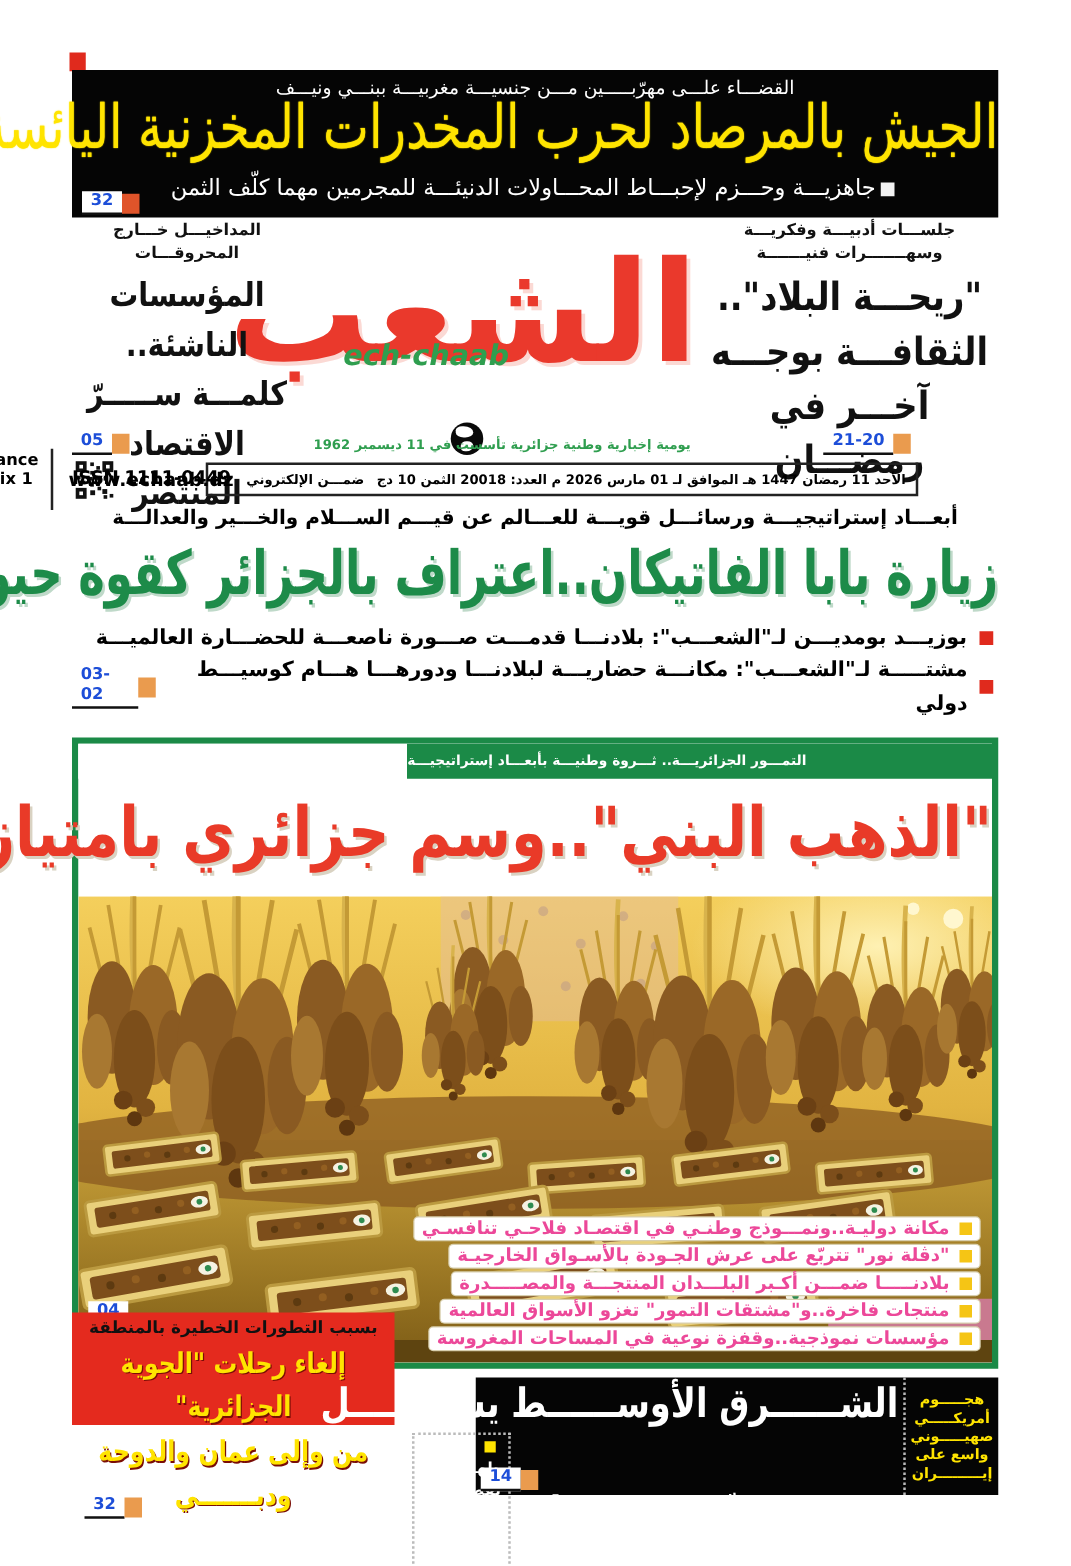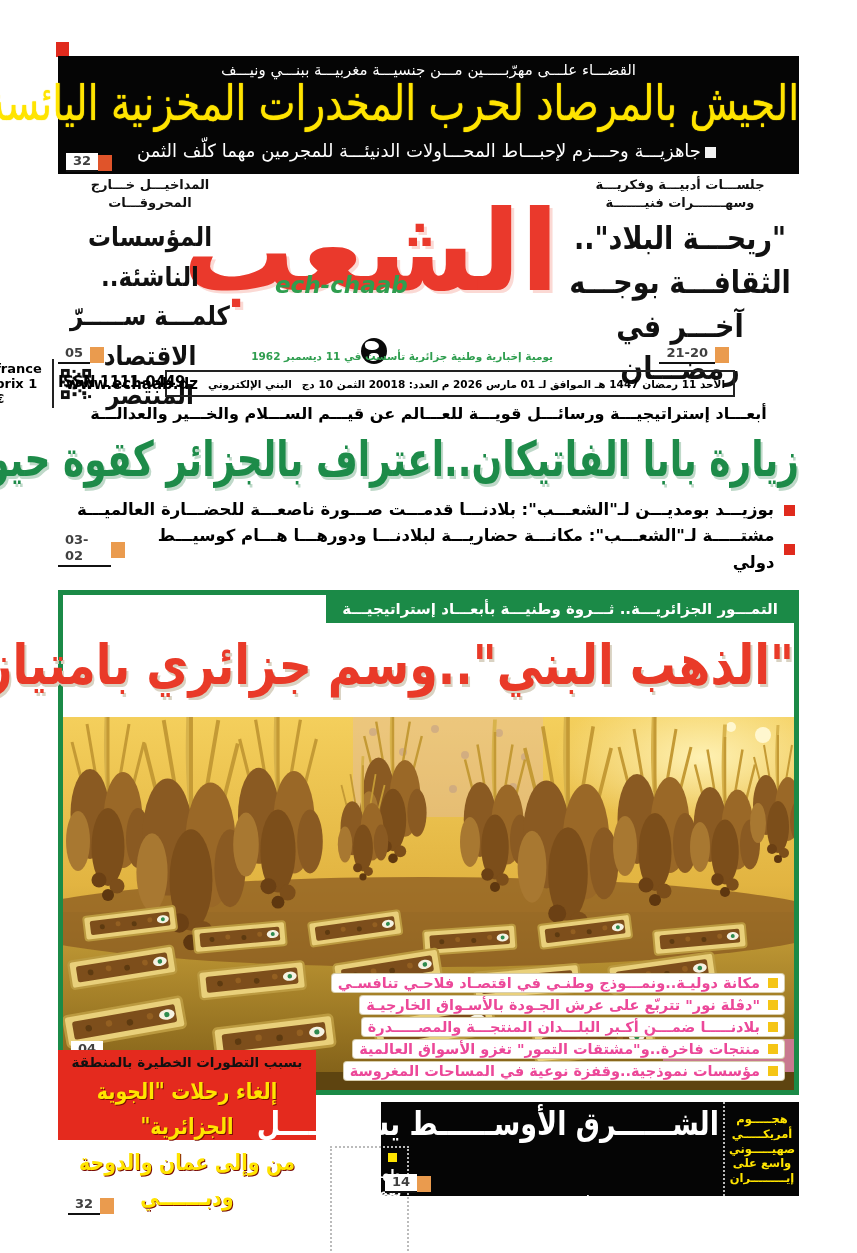--- a/index.html
+++ b/index.html
@@ -12,21 +12,21 @@
   .top-banner{left:58px;top:56px;width:741px;height:118px;background:#050505;color:#fff;}
   .top-banner .kicker{padding-top:5px;font-size:15px;letter-spacing:.5px;}
   .top-banner .huge{color:#ffe400;font-size:39px;line-height:52px;transform:scaleY(1.25);transform-origin:50% 60%;white-space:nowrap;text-shadow:0 0 1px #ffe400;}
   .top-banner .subline{font-size:18px;margin-top:9px;text-align:center;}
   .sq{display:inline-block;width:11px;height:11px;vertical-align:middle;margin:0 4px;}
   .sq-white{background:#f2f2f2;}
   .sq-red{background:#e02a1d;}
   .sq-yellow{background:#ffe400;}
   
   .badge{display:flex;align-items:center;gap:0;direction:ltr;}
-  .badge .num{background:#fff;color:#404040;font-weight:bold;font-size:13px;padding:0 7px 1px;line-height:16px;border-bottom:2px solid #111;}
+  .badge .num{background:#fff;color:#1d4ed8;font-weight:bold;font-size:13px;padding:0 7px 1px;line-height:16px;border-bottom:2px solid #111;}
   .badge .osq{width:14px;height:16px;background:#ea9b4e;}
   
   .masthead{left:58px;top:176px;width:741px;height:188px;}
   .story-col{position:absolute;top:0;height:100%;}
   .col-right{right:0;width:238px;}
   .col-left{left:0;width:184px;}
   .story-kicker{font-size:13px;font-weight:bold;color:#111;line-height:1.35;}
   .col-right .story-head{font-size:27px;font-weight:bold;color:#111;line-height:1.4;margin-top:6px;transform:scaleY(1.15);transform-origin:top center;}
   .col-left .story-head{font-size:23px;font-weight:bold;color:#111;line-height:1.5;margin-top:6px;transform:scaleY(1.15);transform-origin:top center;}
   .logo-box{position:absolute;right:240px;top:0;width:318px;height:100%;}
@@ -45,21 +45,21 @@
   .infobox .fr{direction:ltr;font-size:13px;font-weight:bold;border-right:2px solid #222;padding:2px 10px 2px 0;margin-right:2px;}
   .issn{position:absolute;left:0;top:5px;direction:ltr;font-size:15px;font-weight:bold;letter-spacing:-.5px;}
   
   .vatican{left:58px;top:404px;width:741px;}
   .vatican .kicker{font-size:16px;font-weight:bold;border-bottom:0;}
   .vatican .huge{color:#1d8b49;font-size:36px;line-height:74px;font-weight:bold;white-space:nowrap;transform:scaleY(1.35);transform-origin:center;text-shadow:2px 2px 0 #bfd9c9;}
   .vbullet{font-size:16.5px;font-weight:bold;line-height:1.6;display:flex;align-items:center;justify-content:flex-start;gap:6px;}
   
   .dates{left:58px;top:590px;width:741px;height:505px;border:5px solid #1b8a47;background:#fff;}
   .dates-kickbar{position:relative;height:28px;background:#fff;}
-  .dates-kick{position:absolute;right:0;top:0;width:64%;height:100%;background:#1b8a47;color:#fff;font-weight:bold;font-size:15px;text-align:center;line-height:28px;}
+  .dates-kick{position:absolute;right:0;top:0;width:64%;height:100%;background:#1b8a47;color:#fff;font-weight:bold;font-size:11px;text-align:left;line-height:28px;}
   .dates-head{height:94px;color:#e93a28;font-size:46px;line-height:86px;font-weight:bold;text-align:center;white-space:nowrap;transform:scaleY(1.2);transform-origin:center;text-shadow:2px 2px 0 #d9d2c2;}
   .photo-wrap{position:relative;width:731px;height:373px;overflow:hidden;}
   .photo-wrap svg{display:block;}
   .overlay-bullets{position:absolute;right:10px;bottom:10px;display:flex;flex-direction:column;gap:4px;align-items:flex-start;}
   .obullet{background:#fff;border-radius:3px;padding:1px 6px;font-size:14.5px;font-weight:bold;color:#ec4899;display:flex;align-items:center;gap:6px;box-shadow:0 0 0 1px #d8cfae;}
   .obullet .sq{width:10px;height:10px;margin:0 0 0 2px;background:#f5c515;}
   .badge-04{position:absolute;left:8px;bottom:14px;flex-direction:column;}
   
   .bl-box{left:58px;top:1050px;width:258px;height:90px;background:#e42a1e;padding-top:4px;}
   .bl-box .kicker{color:#111;font-size:13.5px;font-weight:bold;text-align:center;}
@@ -160,21 +160,21 @@
           <rect x="24" y="29" width="3" height="3"></rect>
       </g>
       <g fill="#fff">
           <rect x="4" y="4" width="3" height="3"></rect>
           <rect x="26" y="4" width="3" height="3"></rect>
           <rect x="4" y="26" width="3" height="3"></rect>
         </g>
     </svg>
     <div class="infobox">
       <span class="ar">الأحد 11 رمضان 1447 هـ الموافق لـ 01 مارس 2026 م العدد: 20018  الثمن 10 دج</span>
-      <span class="ar">البني الإلكتروني</span>
+      <span class="ar">ضمـــن الإلكتروني</span>
       <span class="site">www.echaab.dz</span>
       <span class="fr">france prix 1 €</span>
     </div>
     <div class="issn">ISSN 1111-0449</div>
   </div>
 
   <div class="abs vatican">
     <div class="kicker center">أبعـــاد إستراتيجيـــة ورسائـــل قويـــة للعـــالم عن قيـــم الســـلام والخـــير والعدالـــة</div>
     <div class="huge center">زيارة بابا الفاتيكان..اعتراف بالجزائر كقوة حيوية مؤثرة</div>
     <div class="vbullet">

